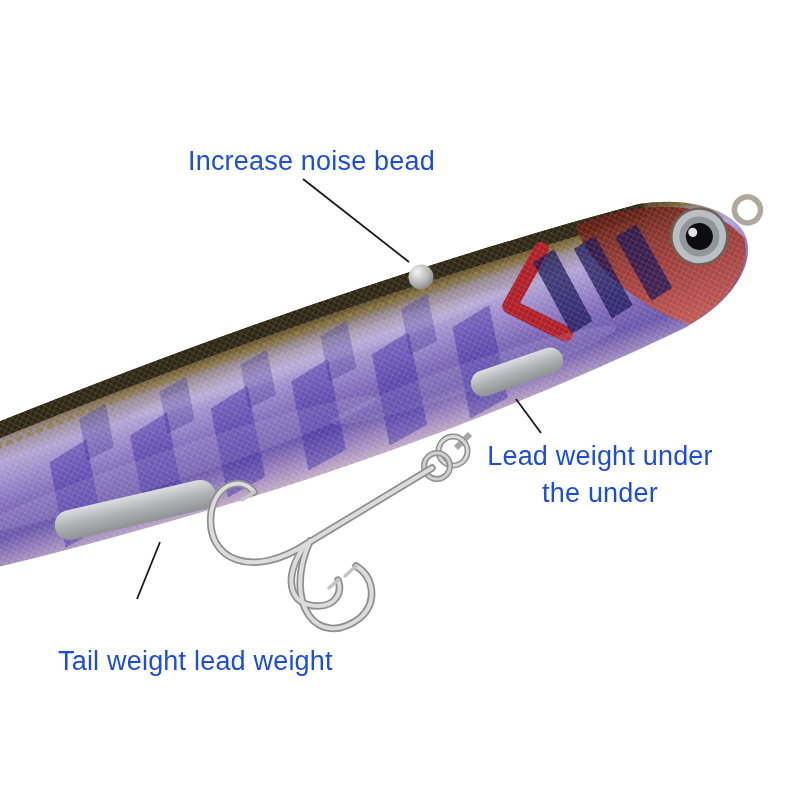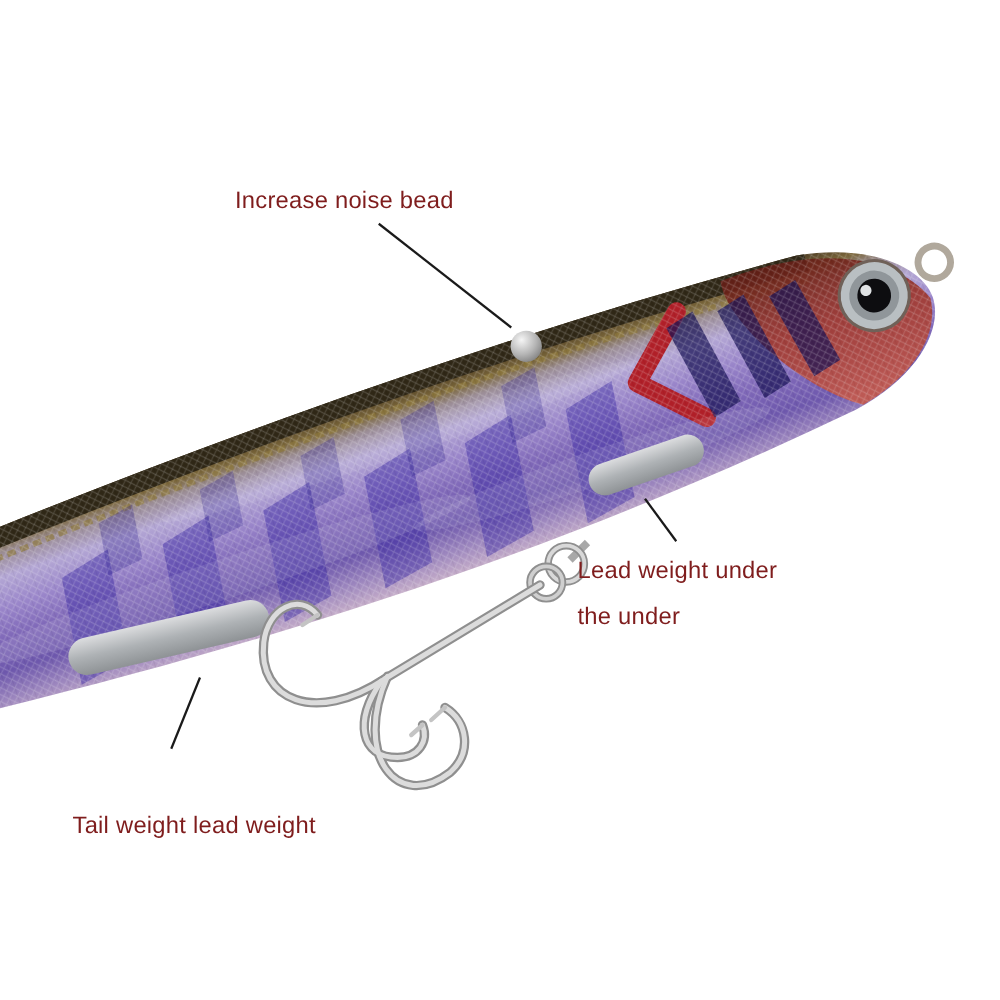--- a/index.html
+++ b/index.html
@@ -15,28 +15,28 @@
     overflow: hidden;
     font-family: "Liberation Sans", sans-serif;
   }
   .scene svg {
     position: absolute;
     left: 0;
     top: 0;
   }
   .label {
     position: absolute;
-    font-size: 19px;
+    font-size: 27px;
     line-height: 34px;
-    color: #7f1d1d;
+    color: #1d4ed8;
     letter-spacing: 0.2px;
     white-space: nowrap;
   }
   .label-noise { left: 188px; top: 144px; }
-  .label-cheek { left: 462px; top: 438px; width: 276px; text-align: left; white-space: normal; line-height: 37px; }
+  .label-cheek { left: 462px; top: 438px; width: 276px; text-align: center; white-space: normal; line-height: 37px; }
   .label-tail  { left: 58px;  top: 604px; margin-top: 40px; }
 </style>
 </head>
 <body>
 
 <div class="scene">
 
   <svg width="800" height="800" viewBox="0 0 800 800">
     <defs>
       <linearGradient id="bodyGrad" gradientUnits="userSpaceOnUse" x1="0" y1="-86" x2="0" y2="96">

